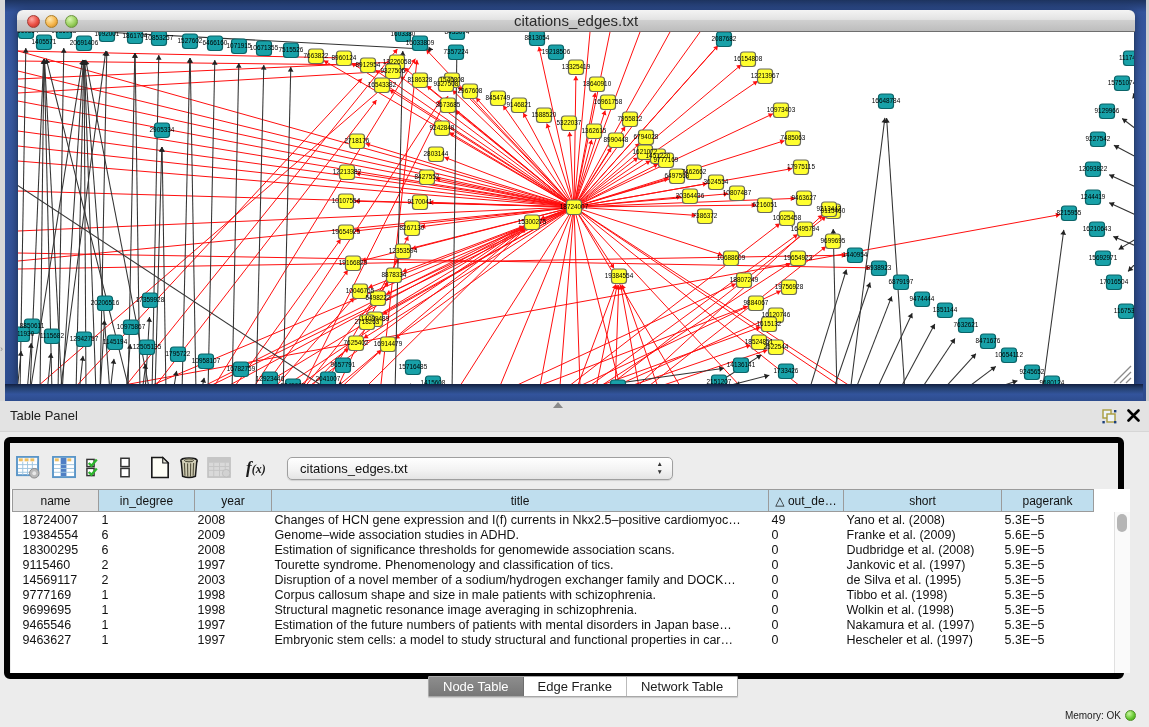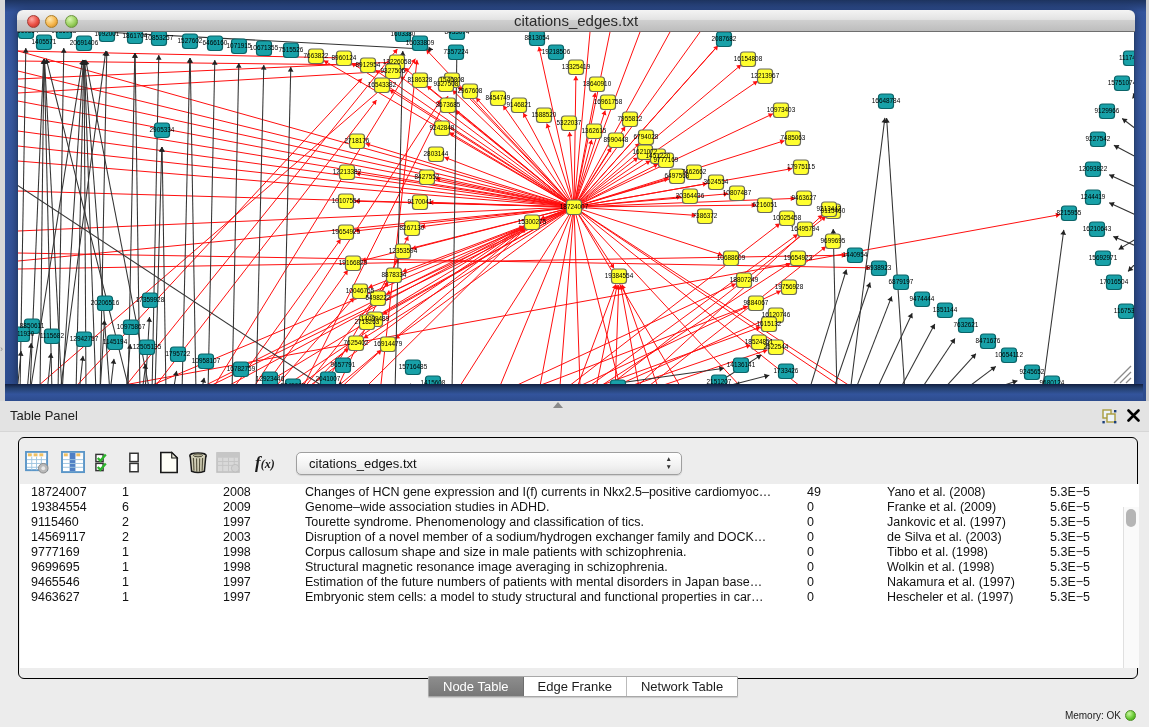--- a/index.html
+++ b/index.html
@@ -14,21 +14,21 @@
 .tl.red{left:10px;background:radial-gradient(circle at 35% 30%,#ffaaa4,#ea4f44 55%,#ae2d26);border:1px solid #a33b34;}
 .tl.yel{left:28px;background:radial-gradient(circle at 35% 30%,#ffe9b0,#f5b64d 55%,#c77f1e);border:1px solid #ad7e27;}
 .tl.grn{left:48px;background:radial-gradient(circle at 35% 30%,#d8f7b0,#9ad05e 55%,#5d9a2c);border:1px solid #6d9440;}
 #canvas{position:absolute;left:1px;top:22px;width:1116px;height:352px;background:#fff;overflow:hidden;}
 #bluebelow{position:absolute;left:5px;top:384px;width:1138px;height:17px;background:linear-gradient(180deg,#121f40 0%,#24406e 25%,#33549c 60%,#2d4c8e 100%);}
 
 #panel{position:absolute;left:0;top:401px;width:1149px;height:284px;background:#ececec;}
 #phead{position:absolute;left:0;top:0;width:1149px;height:30px;background:#e3e3e3;border-bottom:1px solid #d6d6d6;}
 #phead .t{position:absolute;left:10px;top:7px;font-size:13px;color:#1e1e1e;}
 #notch{position:absolute;left:553px;top:1px;width:0;height:0;border-left:5px solid transparent;border-right:5px solid transparent;border-bottom:6px solid #8a8a8a;}
-#pcontent{position:absolute;left:18px;top:36px;width:1120px;height:242px;background:#ededed;border:1px solid #000000;border-radius:6px;box-sizing:border-box;}
+#pcontent{position:absolute;left:4px;top:36px;width:1120px;height:242px;background:#ededed;border:6px solid #000000;border-radius:6px;box-sizing:border-box;}
 
 .tbi{position:absolute;top:13px;}
 #dropdown{position:absolute;left:277px;top:14px;width:384px;height:21px;border:1px solid #9f9f9f;border-radius:5px;background:linear-gradient(180deg,#ffffff,#f2f2f2 60%,#e4e4e4);box-shadow:0 1px 1px rgba(0,0,0,0.12);}
 #dropdown .txt{position:absolute;left:12px;top:3px;font-size:13px;color:#111;}
 #dropdown .arr{position:absolute;right:9px;top:2px;font-size:6.5px;color:#333;line-height:8px;}
 
 #tbl{position:absolute;left:1px;top:0px;width:1075px;border-collapse:collapse;table-layout:fixed;font-size:13px;color:#111;background:#fff;}
 #tbl th{background:#bfdeee;border:1px solid #9b9b9b;border-top:1px solid #9b9b9b;font-weight:normal;font-size:12px;height:21px;padding:0;}
 #tbl td{height:15px;padding:0 3px;font-size:12.5px;white-space:nowrap;overflow:hidden;border:none;}
 #tbl .c1{width:85px;} #tbl .c2{width:95px;} #tbl .c3{width:76px;} #tbl .c4{width:496px;}
@@ -832,54 +832,72 @@
 </svg>
 <div class="tbi" style="left:236px;top:15px;font-family:'Liberation Serif',serif;font-style:italic;font-weight:bold;font-size:17px;color:#1a1a1a;">f<span style="font-size:12px;">(x)</span></div>
 
       <div id="dropdown">
           <div class="txt">citations_edges.txt</div>
           <div class="arr">▲<br>▼</div>
         </div>
       <div id="tblwrap">
         <table id="tbl">
           <tbody>
+              <tr>
+                <th class="c1" style="background:#e3e3e3">name</th>
+                <th class="c2">in_degree</th>
+                <th class="c3">year</th>
+                <th class="c4">title</th>
+                <th class="c5">△ out_de…</th>
+                <th class="c6">short</th>
+                <th class="c7">pagerank</th>
+              </tr>
           <tr>
                 <td class="c1" style="padding-left:10px">18724007</td>
                 <td class="c2">1</td>
                 <td class="c3">2008</td>
                 <td class="c4">Changes of HCN gene expression and I(f) currents in Nkx2.5–positive cardiomyoc…</td>
                 <td class="c5">49</td>
                 <td class="c6">Yano et al. (2008)</td>
                 <td class="c7">5.3E−5</td>
               </tr>
 <tr>
                 <td class="c1" style="padding-left:10px">19384554</td>
                 <td class="c2">6</td>
                 <td class="c3">2009</td>
                 <td class="c4">Genome–wide association studies in ADHD.</td>
                 <td class="c5">0</td>
                 <td class="c6">Franke et al. (2009)</td>
                 <td class="c7">5.6E−5</td>
               </tr>
 <tr>
+                <td class="c1" style="padding-left:10px">18300295</td>
+                <td class="c2">6</td>
+                <td class="c3">2008</td>
+                <td class="c4">Estimation of significance thresholds for genomewide association scans.</td>
+                <td class="c5">0</td>
+                <td class="c6">Dudbridge et al. (2008)</td>
+                <td class="c7">5.9E−5</td>
+              </tr>
+<tr>
                 <td class="c1" style="padding-left:10px">9115460</td>
                 <td class="c2">2</td>
                 <td class="c3">1997</td>
                 <td class="c4">Tourette syndrome. Phenomenology and classification of tics.</td>
                 <td class="c5">0</td>
                 <td class="c6">Jankovic et al. (1997)</td>
                 <td class="c7">5.3E−5</td>
               </tr>
 <tr>
                 <td class="c1" style="padding-left:10px">14569117</td>
                 <td class="c2">2</td>
                 <td class="c3">2003</td>
                 <td class="c4">Disruption of a novel member of a sodium/hydrogen exchanger family and DOCK…</td>
                 <td class="c5">0</td>
-                <td class="c6">de Silva et al. (2003)</td>
+                <td class="c6">de Silva et al. (1995)</td>
                 <td class="c7">5.3E−5</td>
               </tr>
 <tr>
                 <td class="c1" style="padding-left:10px">9777169</td>
                 <td class="c2">1</td>
                 <td class="c3">1998</td>
                 <td class="c4">Corpus callosum shape and size in male patients with schizophrenia.</td>
                 <td class="c5">0</td>
                 <td class="c6">Tibbo et al. (1998)</td>
                 <td class="c7">5.3E−5</td>

